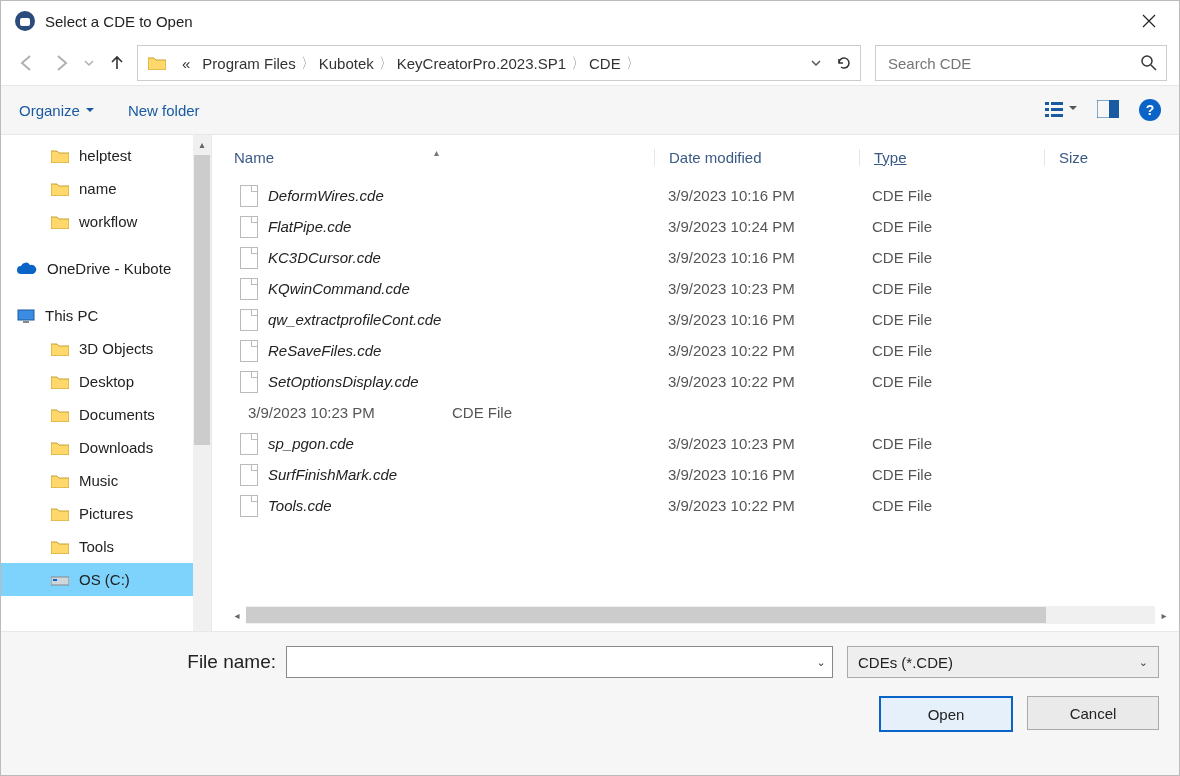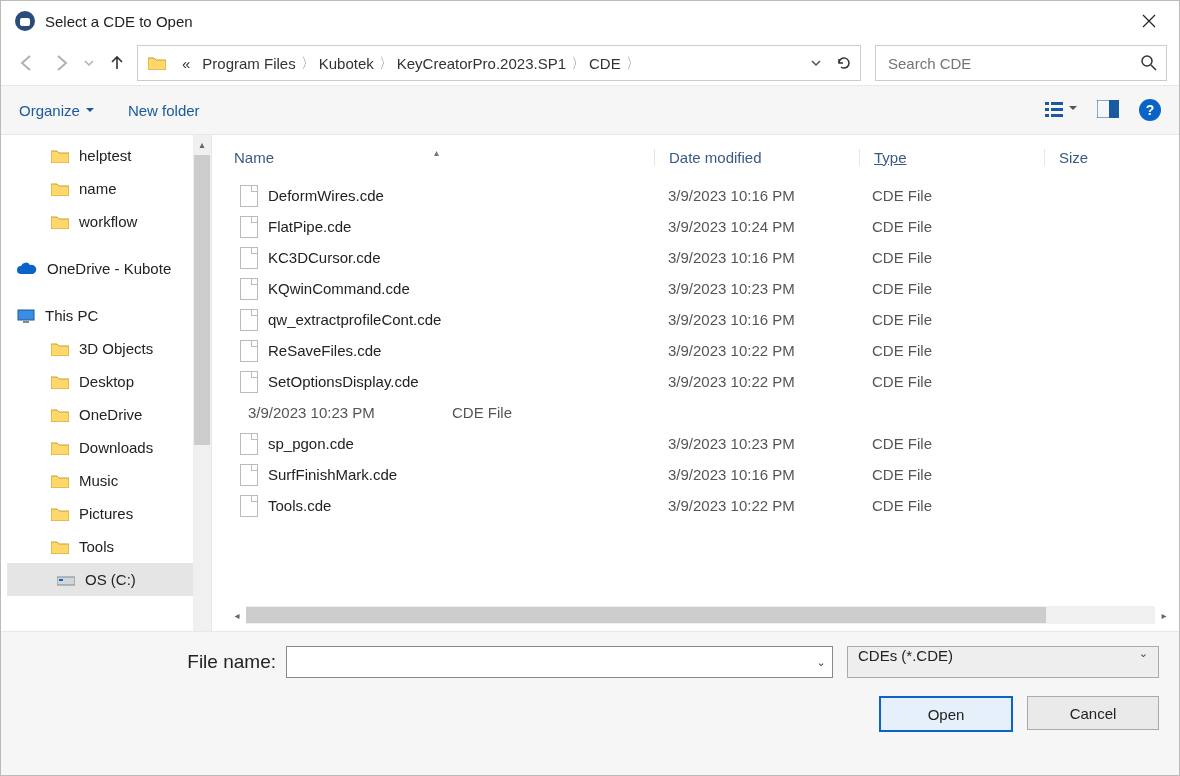--- a/index.html
+++ b/index.html
@@ -25,51 +25,51 @@
   .toolbar .tl{color:#1a5aa0;font-size:15px;margin-right:34px;display:flex;align-items:center;gap:6px;}
   .toolbar .right{margin-left:auto;display:flex;align-items:center;gap:20px;}
   .helpico{width:22px;height:22px;border-radius:50%;background:#0a64c8;color:#fff;font-size:14px;font-weight:bold;display:flex;align-items:center;justify-content:center;}
   .middle{flex:1;display:flex;min-height:0;}
   .navtree{width:210px;display:flex;flex-direction:column;border-right:1px solid #e8e8e8;position:relative;}
   .treescroll{position:absolute;right:0;top:0;bottom:0;width:18px;background:#f0f0f0;display:flex;flex-direction:column;align-items:center;}
   .treescroll .arrow{font-size:10px;color:#666;height:18px;display:flex;align-items:center;justify-content:center;}
   .treescroll .thumb{width:16px;background:#ccc;margin-top:2px;}
   .treeinner{flex:1;padding-top:4px;}
   .treeitem{height:33px;display:flex;align-items:center;padding-left:50px;font-size:15px;color:#222;}
-  .treeitem.sel{background:#e5e5e5;margin-left:6px;}
+  .treeitem.sel{background:#7dd3fc;}
   .treeitem.root{padding-left:16px;}
   .icoFolder{width:18px;height:14px;margin-right:10px;}
   .icoCloud{width:20px;height:14px;margin-right:10px;}
   .icoPC{width:18px;height:14px;margin-right:10px;}
   .spacerrow{height:14px;}
   .listarea{flex:1;display:flex;flex-direction:column;}
   .colhdr{height:44px;display:flex;align-items:center;padding-left:22px;font-size:15px;color:#3a5a85;border-bottom:1px solid transparent;position:relative;}
   .colhdr .col-name{width:420px;position:relative;}
   .colhdr .col-date{width:190px;border-left:1px solid #e6e6e6;padding-left:14px;}
   .colhdr .col-type{width:170px;border-left:1px solid #e6e6e6;padding-left:14px;text-decoration:underline;}
   .colhdr .col-size{flex:1;border-left:1px solid #e6e6e6;padding-left:14px;}
   .sortarrow{position:absolute;top:-2px;left:200px;font-size:10px;color:#777;}
   .filerows{flex:1;overflow:hidden;padding-top:0;}
   .filerow{height:31px;display:flex;align-items:center;padding-left:22px;font-size:15px;}
-  .filerow .fn{width:420px;display:flex;align-items:center;}
+  .filerow .fn{width:420px;display:flex;align-items:center;font-style:italic;}
   .filerow .fd{width:190px;color:#555;padding-left:14px;}
   .filerow .ft{width:170px;color:#555;padding-left:14px;}
   .fileico{width:16px;height:20px;border:1px solid #bbb;margin-right:10px;margin-left:6px;position:relative;background:#fff;}
   .fileico::after{content:"";position:absolute;top:0;right:0;width:5px;height:5px;border-left:1px solid #bbb;border-bottom:1px solid #bbb;background:#fff;}
   .hscrollbar{height:20px;margin:0 6px 6px 16px;position:relative;display:flex;align-items:center;}
   .hscrollbar .hsa{width:18px;height:18px;display:flex;align-items:center;justify-content:center;font-size:10px;color:#666;}
   .hscrollbar .track{flex:1;height:18px;background:#f0f0f0;position:relative;}
   .hscrollbar .thumb{position:absolute;left:0;top:1px;height:16px;width:800px;background:#ccc;}
   .bottom{height:115px;background:#f6f6f6;border-top:1px solid #e8e8e8;padding:14px 20px;}
   .fnrow{display:flex;align-items:center;}
   .fnlabel{width:255px;text-align:right;font-size:19px;padding-right:10px;}
   .fncombo{flex:1;height:30px;border:1px solid #888;background:#fff;position:relative;display:flex;align-items:center;}
   .fncombo input{flex:1;border:none;outline:none;font-size:15px;padding:0 8px;}
   .fncombo .dd{width:22px;display:flex;align-items:center;justify-content:center;color:#444;font-size:11px;}
-  .filetype{width:290px;height:30px;border:1px solid #aaa;background:#eee;margin-left:14px;display:flex;padding:0 10px;font-size:15px;}
+  .filetype{width:290px;height:30px;border:1px solid #aaa;background:#eee;margin-left:14px;display:flex;align-items:center;padding:0 10px;font-size:15px;}
   .filetype .dd{margin-left:auto;font-size:11px;color:#444;}
   .btnrow{display:flex;justify-content:flex-end;gap:14px;margin-top:18px;}
   .btn{width:130px;height:32px;border:1px solid #aaa;background:#eaeaea;font-size:15px;display:flex;align-items:center;justify-content:center;}
   .btn.primary{border:2px solid #0a64c8;background:#e6f0fb;}
 </style>
 </head>
 <body>
 
 <div class="window">
 
@@ -224,21 +224,21 @@
           <div class="treeitem">
             <svg class="icoFolder" viewBox="0 0 18 14">
               <path d="M0 2 h6 l2 2 h10 v10 h-18 z" fill="#ffd76a" stroke="#c8a232"></path>
             </svg>
             <span>Desktop</span>
           </div>
           <div class="treeitem">
             <svg class="icoFolder" viewBox="0 0 18 14">
               <path d="M0 2 h6 l2 2 h10 v10 h-18 z" fill="#ffd76a" stroke="#c8a232"></path>
             </svg>
-            <span>OneDrive</span>
+            <span>Documents</span>
           </div>
           <div class="treeitem">
             <svg class="icoFolder" viewBox="0 0 18 14">
               <path d="M0 2 h6 l2 2 h10 v10 h-18 z" fill="#ffd76a" stroke="#c8a232"></path>
             </svg>
             <span>Downloads</span>
           </div>
           <div class="treeitem">
             <svg class="icoFolder" viewBox="0 0 18 14">
               <path d="M0 2 h6 l2 2 h10 v10 h-18 z" fill="#ffd76a" stroke="#c8a232"></path>

